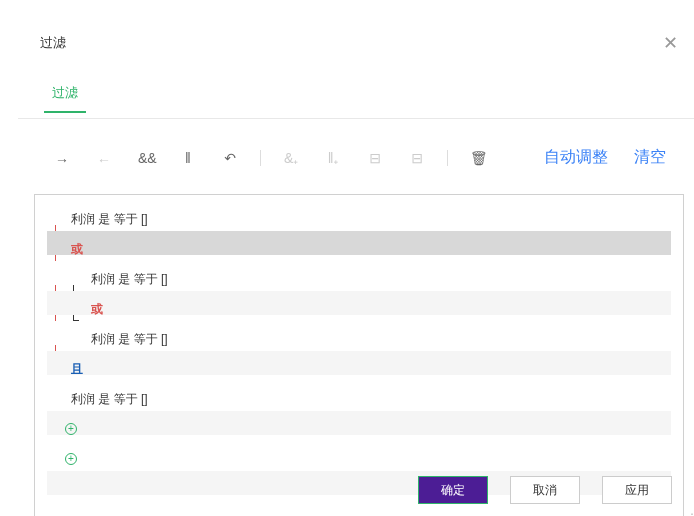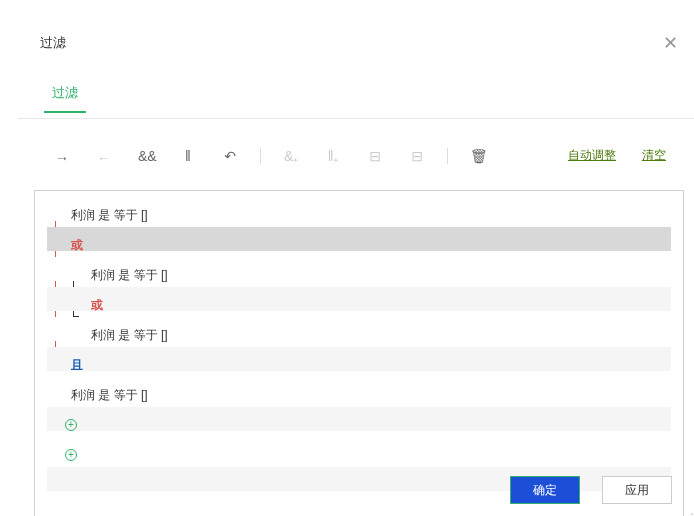--- a/index.html
+++ b/index.html
@@ -75,24 +75,23 @@
       height: 16px;
       background: #ddd;
       margin: 0 2px;
     }
     .toolbar-right {
       margin-left: auto;
       display: flex;
       gap: 14px;
     }
     .toolbar-right a {
-      color: #4d7c0f;
-      text-decoration: underline;
-      cursor: pointer;
-      font-size: 12px;
+      color: #3b82f6;
+      cursor: pointer;
+      font-size: 16px;
     }
     .rules-container {
       margin: 0 22px;
       border: 1px solid #d0d0d0;
       height: 340px;
       overflow-y: auto;
       background: #fff;
     }
     .rules-inner {
       position: relative;
@@ -154,21 +153,21 @@
       border: 1px solid #ccc;
       background: #fff;
       color: #333;
       font-size: 12px;
       cursor: pointer;
       display: inline-flex;
       align-items: center;
       justify-content: center;
     }
     .btn.primary {
-      background: #1d4ed8;
+      background: #4c1d95;
       border-color: #2fb36a;
       color: #fff;
     }
     .resize-handle {
       position: absolute;
       right: 2px;
       bottom: 2px;
       color: #bbb;
       font-size: 12px;
       line-height: 1;
@@ -246,16 +245,17 @@
     <div class="row"></div>
     <div class="row"></div>
     <div class="row"></div>
     <div class="row"></div>
     <div class="row"></div>
   </div>
 </div>
 
 <div class="footer">
   <button class="btn primary">确定</button>
+  <button class="btn">取消</button>
   <button class="btn">应用</button>
 </div>
 
 <div class="resize-handle">⋰</div>
 
 </body></html>

